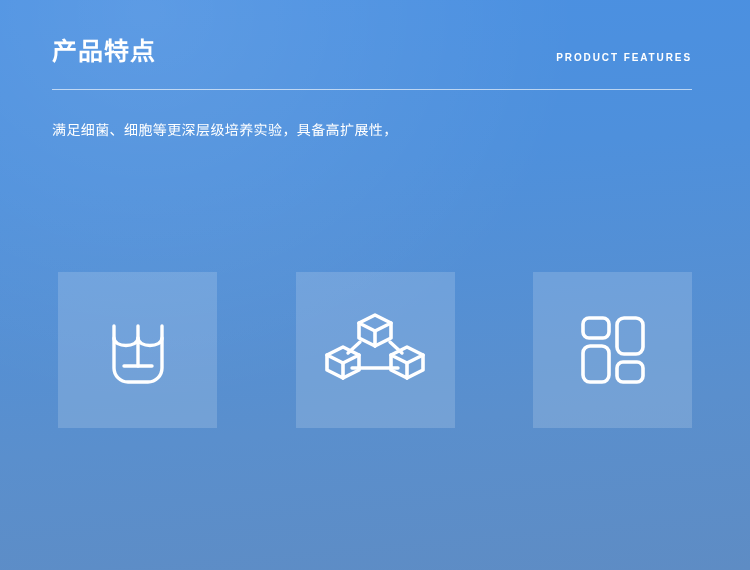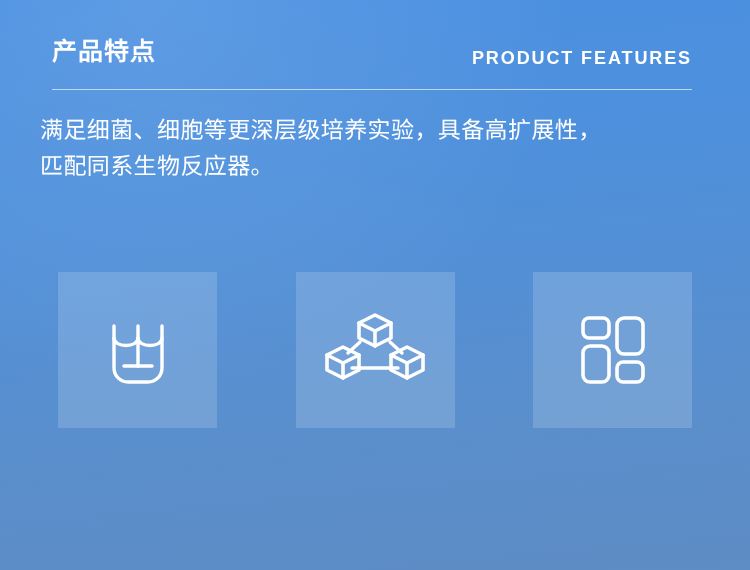--- a/index.html
+++ b/index.html
@@ -52,44 +52,44 @@
     line-height: 34px;
     font-weight: bold;
     color: #ffffff;
     letter-spacing: 1px;
     white-space: nowrap;
   }
   .header-sub {
     position: absolute;
     right: 0;
     top: 16px;
-    font-size: 18px;
+    font-size: 10px;
     line-height: 16px;
     font-weight: bold;
     color: #ffffff;
     letter-spacing: 1.9px;
     white-space: nowrap;
     padding-left: 8px;
   }
   .header-rule {
     position: absolute;
     left: 52px;
     top: 89px;
     width: 640px;
     height: 1px;
     background: rgba(255,255,255,0.62);
   }
 
   
   .lede {
     position: absolute;
-    left: 40px;
+    left: 52px;
     top: 112px;
     width: 648px;
-    font-size: 23px;
+    font-size: 14px;
     line-height: 36px;
     color: #ffffff;
     letter-spacing: 0.4px;
     font-weight: normal;
   }
   .lede-line {
     display: block;
     white-space: nowrap;
   }
 
@@ -157,21 +157,20 @@
 <div class="slide">
 
   <div class="header">
     <div class="header-title">产品特点</div>
     <div class="header-sub">PRODUCT FEATURES</div>
   </div>
   <div class="header-rule"></div>
 
   <div class="lede">
     <span class="lede-line">满足细菌、细胞等更深层级培养实验，具备高扩展性，</span>
-    <span class="lede-line">匹配同系生物反应器。</span>
   </div>
 
   <div class="cards">
 
     <div class="card">
       <span>
         <svg width="64" height="76" viewBox="0 0 64 76" aria-hidden="true">
 
           <path class="icon-stroke" d="M8 14 L8 56 A14 14 0 0 0 22 70 L42 70 A14 14 0 0 0 56 56 L56 14"></path>
 

